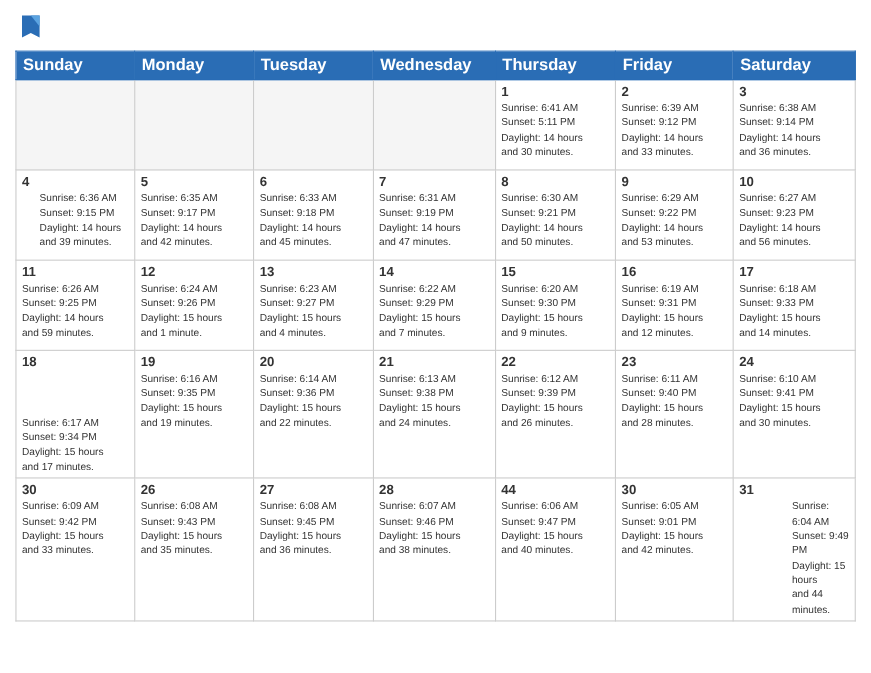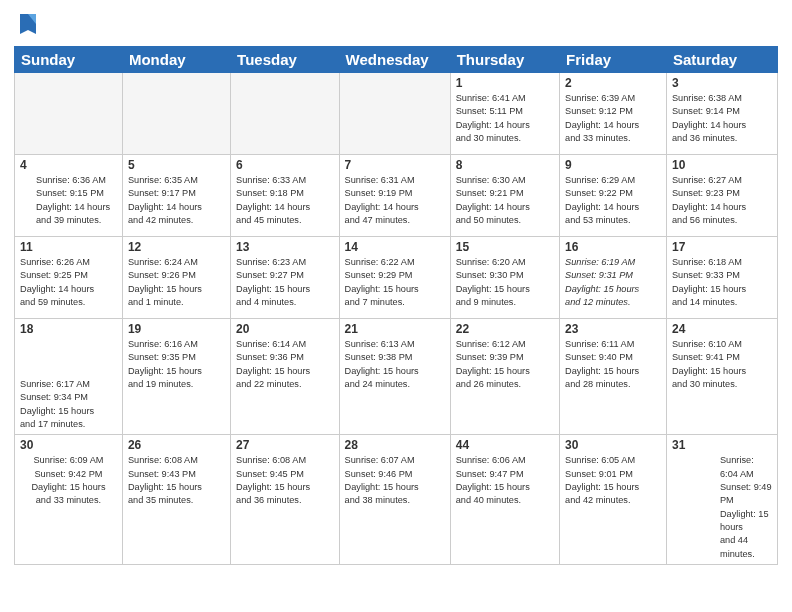--- a/index.html
+++ b/index.html
@@ -240,21 +240,21 @@
           </td>
           <td>
             <span class="day-number">15</span>
             <div class="day-info" style="white-space: pre-line;">Sunrise: 6:20 AM
 Sunset: 9:30 PM
 Daylight: 15 hours
 and 9 minutes.</div>
           </td>
           <td>
             <span class="day-number">16</span>
-            <div class="day-info" style="white-space: pre-line; font-style: italic;">Sunrise: 6:19 AM
+            <div class="day-info" style="white-space: pre-line;">Sunrise: 6:19 AM
 Sunset: 9:31 PM
 Daylight: 15 hours
 and 12 minutes.</div>
           </td>
           <td>
             <span class="day-number">17</span>
             <div class="day-info" style="white-space: pre-line;">Sunrise: 6:18 AM
 Sunset: 9:33 PM
 Daylight: 15 hours
 and 14 minutes.</div>
@@ -307,21 +307,21 @@
             <span class="day-number">24</span>
             <div class="day-info" style="white-space: pre-line;">Sunrise: 6:10 AM
 Sunset: 9:41 PM
 Daylight: 15 hours
 and 30 minutes.</div>
           </td>
         </tr>
         <tr>
           <td>
             <span class="day-number">30</span>
-            <div class="day-info" style="white-space: pre-line; text-align: center;">Sunrise: 6:09 AM
+            <div class="day-info" style="white-space: pre-line;">Sunrise: 6:09 AM
 Sunset: 9:42 PM
 Daylight: 15 hours
 and 33 minutes.</div>
           </td>
           <td>
             <span class="day-number">26</span>
             <div class="day-info" style="white-space: pre-line;">Sunrise: 6:08 AM
 Sunset: 9:43 PM
 Daylight: 15 hours
 and 35 minutes.</div>

